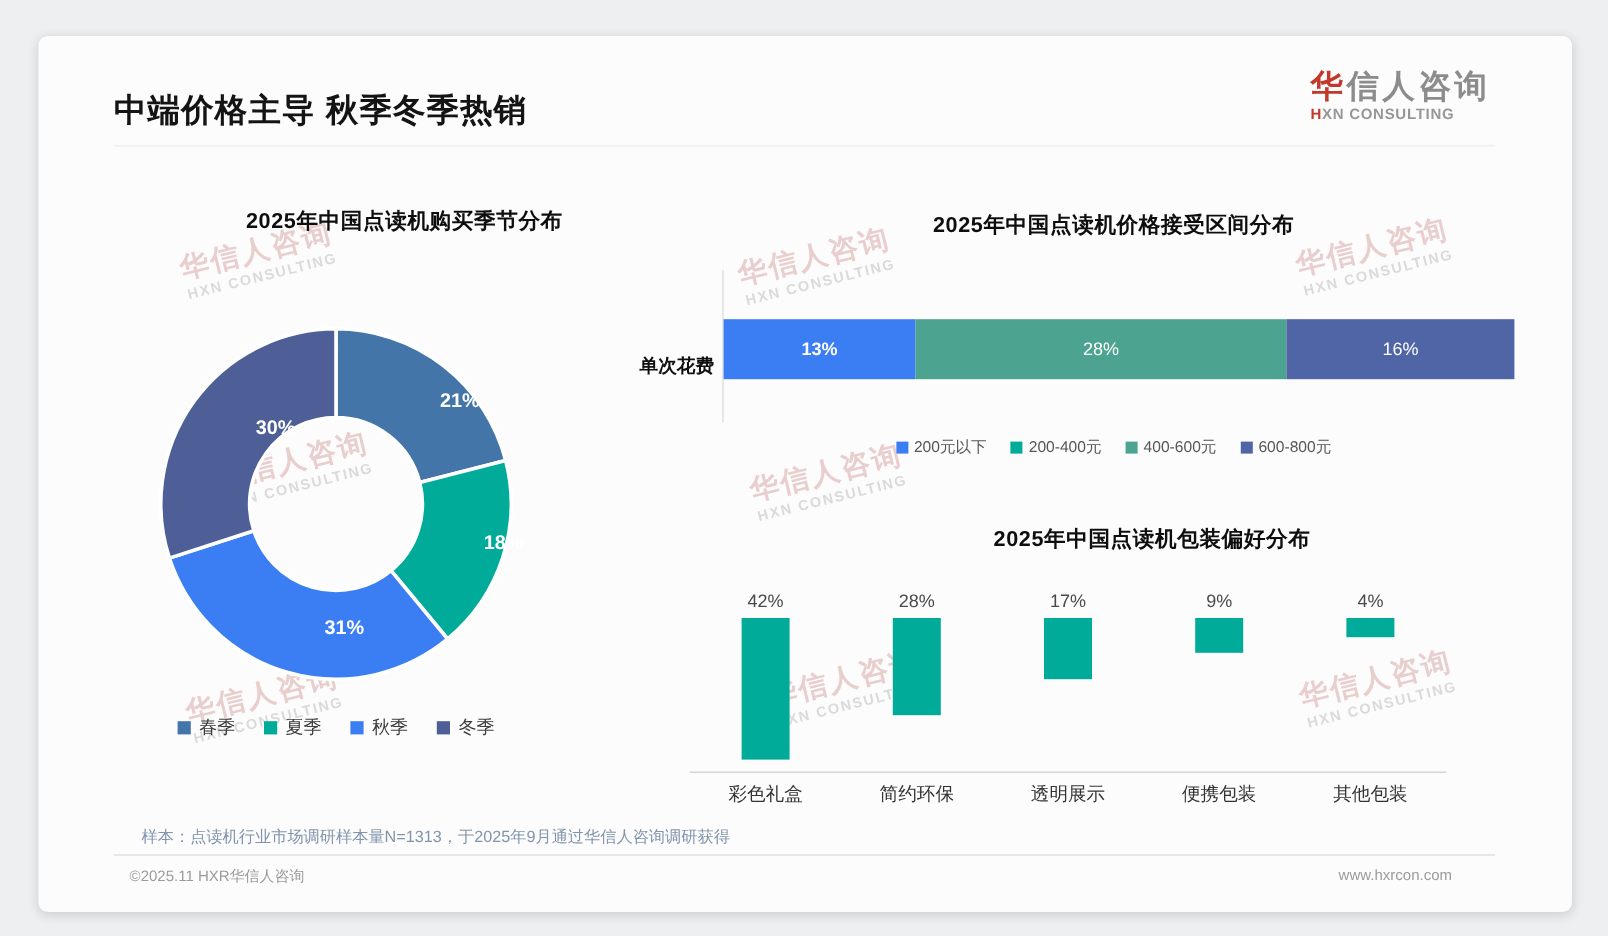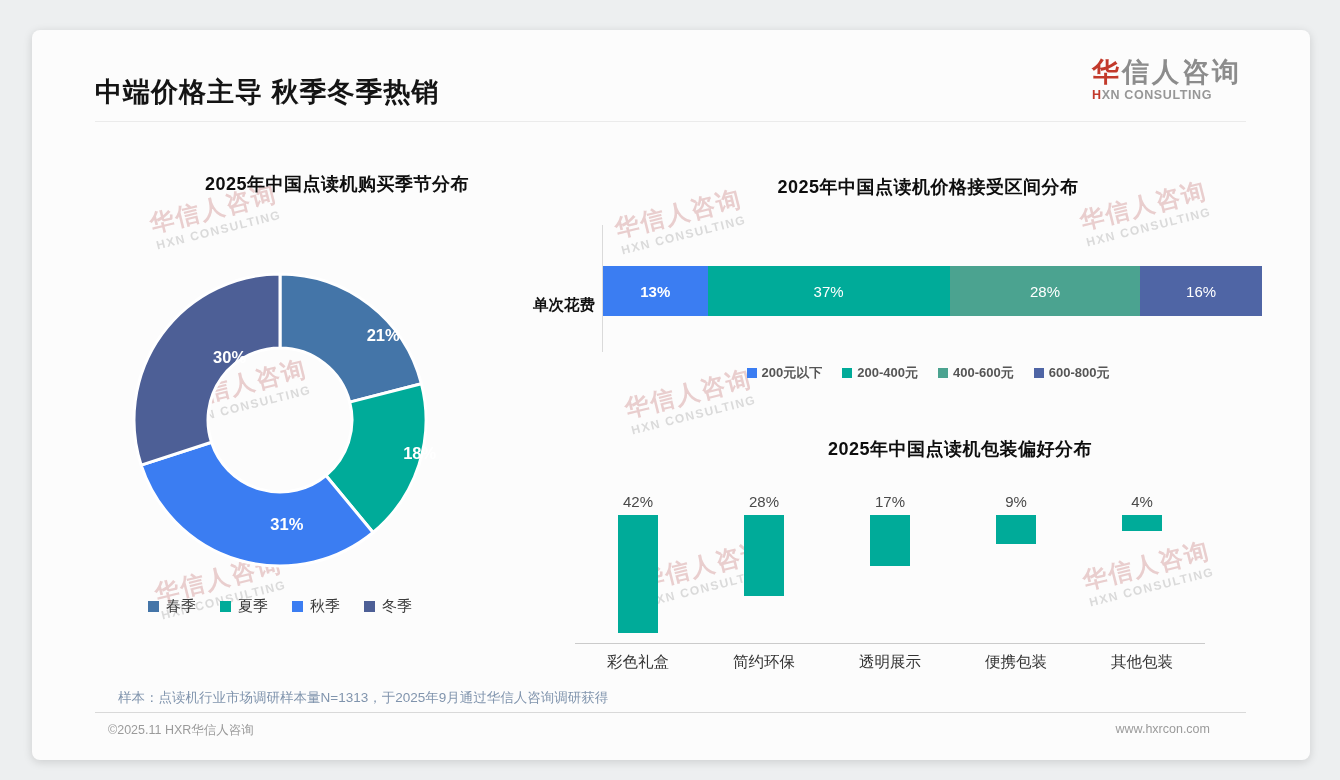--- a/index.html
+++ b/index.html
@@ -48,21 +48,21 @@
   .legend-item { display:flex; align-items:center; gap:7px; font-size:15px; color:#3c3c3c; }
   .swatch { width:11px; height:11px; flex:none; }
 
   
   #stacked-axis { position:absolute; left:570px; top:195px; width:1px; height:127px; background:#dadada; }
   #stacked-bar  { position:absolute; left:571px; top:236px; width:659px; height:50px; display:flex; }
   .seg { display:flex; align-items:center; justify-content:center; color:#fff; font-size:15px; height:100%; }
   .seg-first { font-weight:bold; }
   #stacked-row-label { position:absolute; left:460px; top:252px; width:103px; text-align:right; font-size:15.5px; font-weight:bold; color:#101010;margin-top:13px; }
   #stacked-legend { position:absolute; left:536px; top:334px; width:720px; gap:20px; }
-  #stacked-legend .legend-item { font-size:13px; color:#555; gap:5px;font-weight:bold; }
+  #stacked-legend .legend-item { font-size:13px; color:#555; gap:5px; }
   #stacked-legend .swatch { width:10px; height:10px; }
 
   
   #bars-plot { position:absolute; left:543px; top:463px; width:630px; height:150px; display:flex; align-items:flex-end; }
   .bar-col { flex:1; display:flex; flex-direction:column; align-items:center; justify-content:flex-start; height:100%; }
   .bar-val { font-size:15px; color:#4a4a4a; margin-bottom:5px; }
   .bar-rect { width:40px; }
   #bars-axis { position:absolute; left:543px; top:613px; width:630px; height:1px; background:#cbcbcb; }
   #bars-cats { position:absolute; left:543px; top:622px; width:630px; display:flex; }
   .bar-cat { flex:1; text-align:center; font-size:15.5px; color:#333; }
@@ -154,21 +154,20 @@
             <span class="swatch" style="background: rgb(77, 95, 150);"></span>
             <span>冬季</span>
           </span>
         </div>
 
       <div class="sec-title" id="stacked-title">2025年中国点读机价格接受区间分布</div>
       <div id="stacked-axis"></div>
       <div id="stacked-row-label">单次花费</div>
       <div id="stacked-bar">
           <div class="seg seg-first" style="flex-grow: 13; background: rgb(59, 125, 242);">13%</div>
-          <div class="seg" style="flex-grow: 37; background: rgb(0, 171, 153);">37%</div>
           <div class="seg" style="flex-grow: 28; background: rgb(75, 163, 144);">28%</div>
           <div class="seg" style="flex-grow: 16; background: rgb(79, 101, 165);">16%</div>
         </div>
       <div class="legend" id="stacked-legend">
           <span class="legend-item">
             <span class="swatch" style="background: rgb(59, 125, 242);"></span>
             <span>200元以下</span>
           </span>
           <span class="legend-item">
             <span class="swatch" style="background: rgb(0, 171, 153);"></span>

